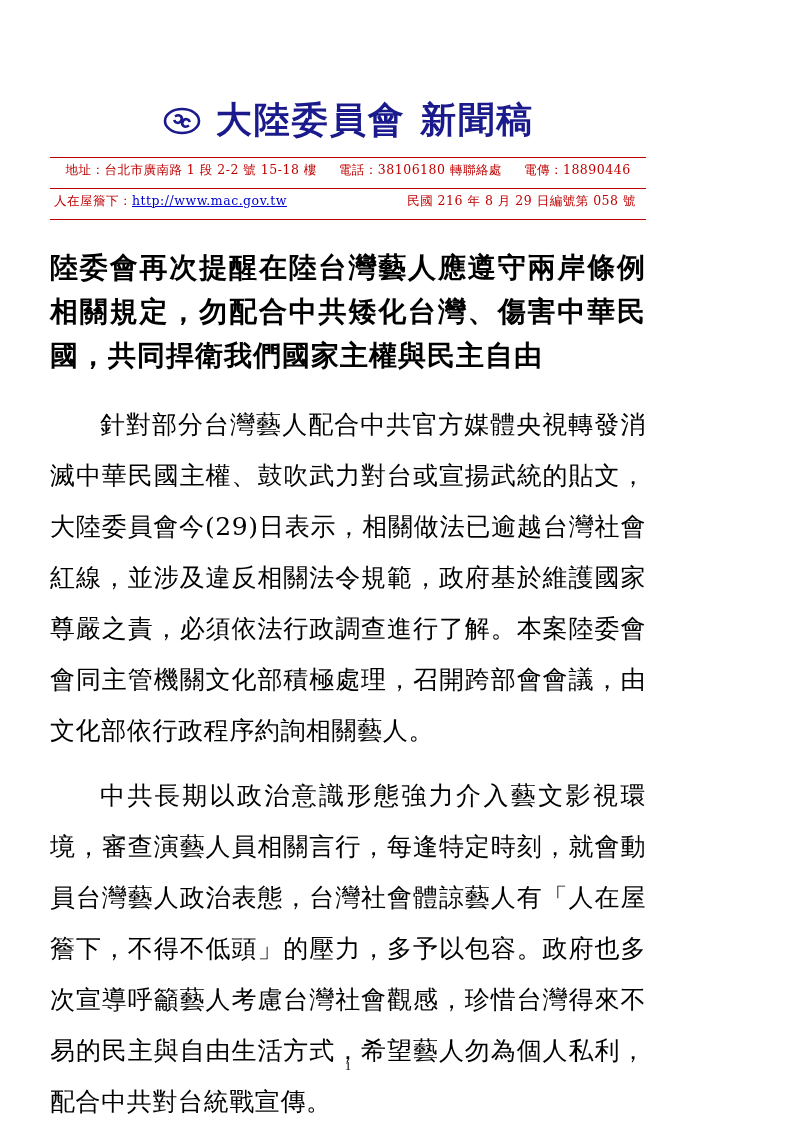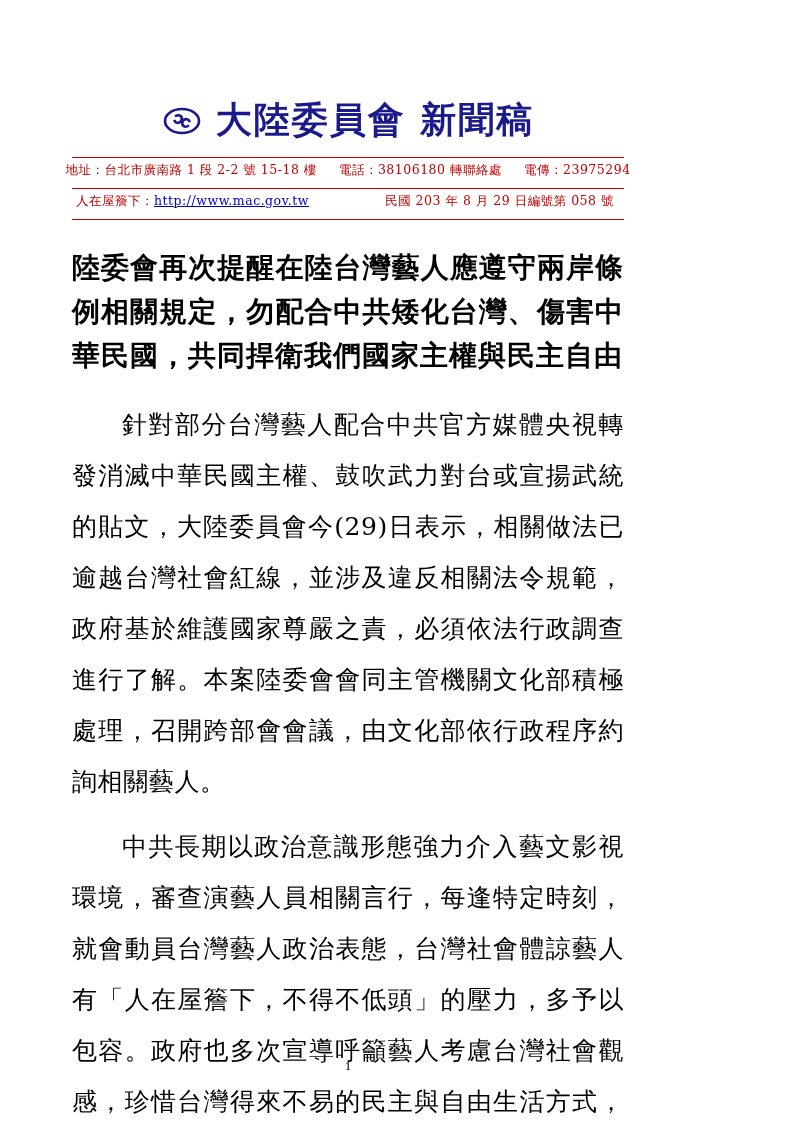--- a/index.html
+++ b/index.html
@@ -14,21 +14,21 @@
     font-family: "DejaVu Serif", "Liberation Serif", serif;
     color: #000000;
     overflow: hidden;
   }
   .page {
     position: absolute;
     left: 0; top: 0;
     width: 696px;
     height: 1122px;
     box-sizing: border-box;
-    padding: 0 72px;
+    padding: 0 50px;
   }
 
   
   .masthead {
     margin-top: 96px;
     display: flex;
     align-items: center;
     justify-content: center;
     gap: 14px;
   }
@@ -121,28 +121,28 @@
         </g>
       </svg>
     </span>
     <span class="masthead-title">大陸委員會 新聞稿</span>
   </div>
 
   <hr class="rule headrule-top">
   <div class="info-line info-line-1">
     <span class="seg">地址：台北市廣南路 1 段 2-2 號 15-18 樓</span>
     <span class="seg">電話：38106180 轉聯絡處</span>
-    <span class="seg">電傳：23975294</span>
+    <span class="seg">電傳：18890446</span>
   </div>
   <hr class="rule thin">
   <div class="info-line info-line-2">
     <span class="seg">
       <span>人在屋簷下：</span><a class="link" href="#">http://www.mac.gov.tw</a>
     </span>
-    <span class="seg">民國 203 年 8 月 29 日編號第 058 號</span>
+    <span class="seg">民國 216 年 8 月 29 日編號第 058 號</span>
   </div>
   <hr class="rule thin">
 
   <h1 class="headline">陸委會再次提醒在陸台灣藝人應遵守兩岸條例相關規定，勿配合中共矮化台灣、傷害中華民國，共同捍衛我們國家主權與民主自由</h1>
 
   <div class="body-text">
     <p class="para">針對部分台灣藝人配合中共官方媒體央視轉發消滅中華民國主權、鼓吹武力對台或宣揚武統的貼文，大陸委員會今(29)日表示，相關做法已逾越台灣社會紅線，並涉及違反相關法令規範，政府基於維護國家尊嚴之責，必須依法行政調查進行了解。本案陸委會會同主管機關文化部積極處理，召開跨部會會議，由文化部依行政程序約詢相關藝人。</p>
     <p class="para">中共長期以政治意識形態強力介入藝文影視環境，審查演藝人員相關言行，每逢特定時刻，就會動員台灣藝人政治表態，台灣社會體諒藝人有「人在屋簷下，不得不低頭」的壓力，多予以包容。政府也多次宣導呼籲藝人考慮台灣社會觀感，珍惜台灣得來不易的民主與自由生活方式，希望藝人勿為個人私利，配合中共對台統戰宣傳。</p>
   </div>
 

